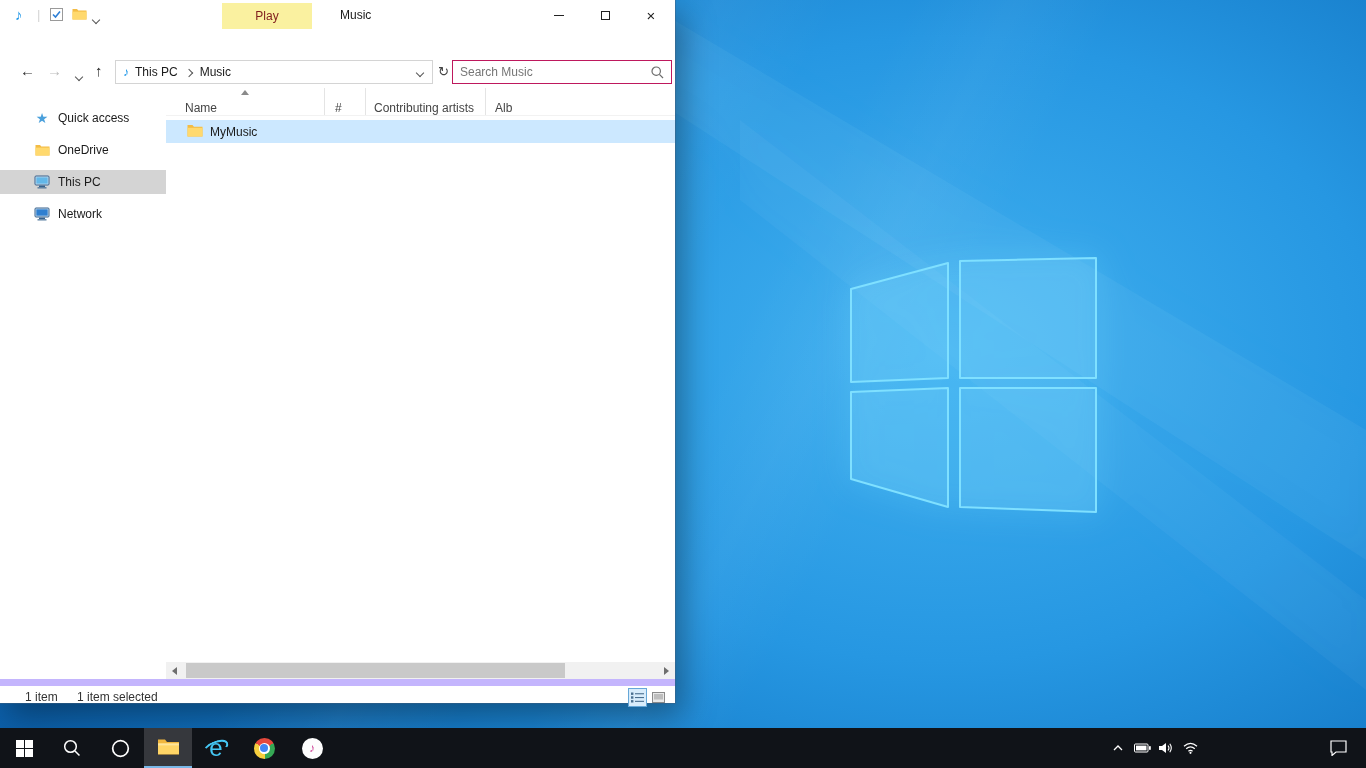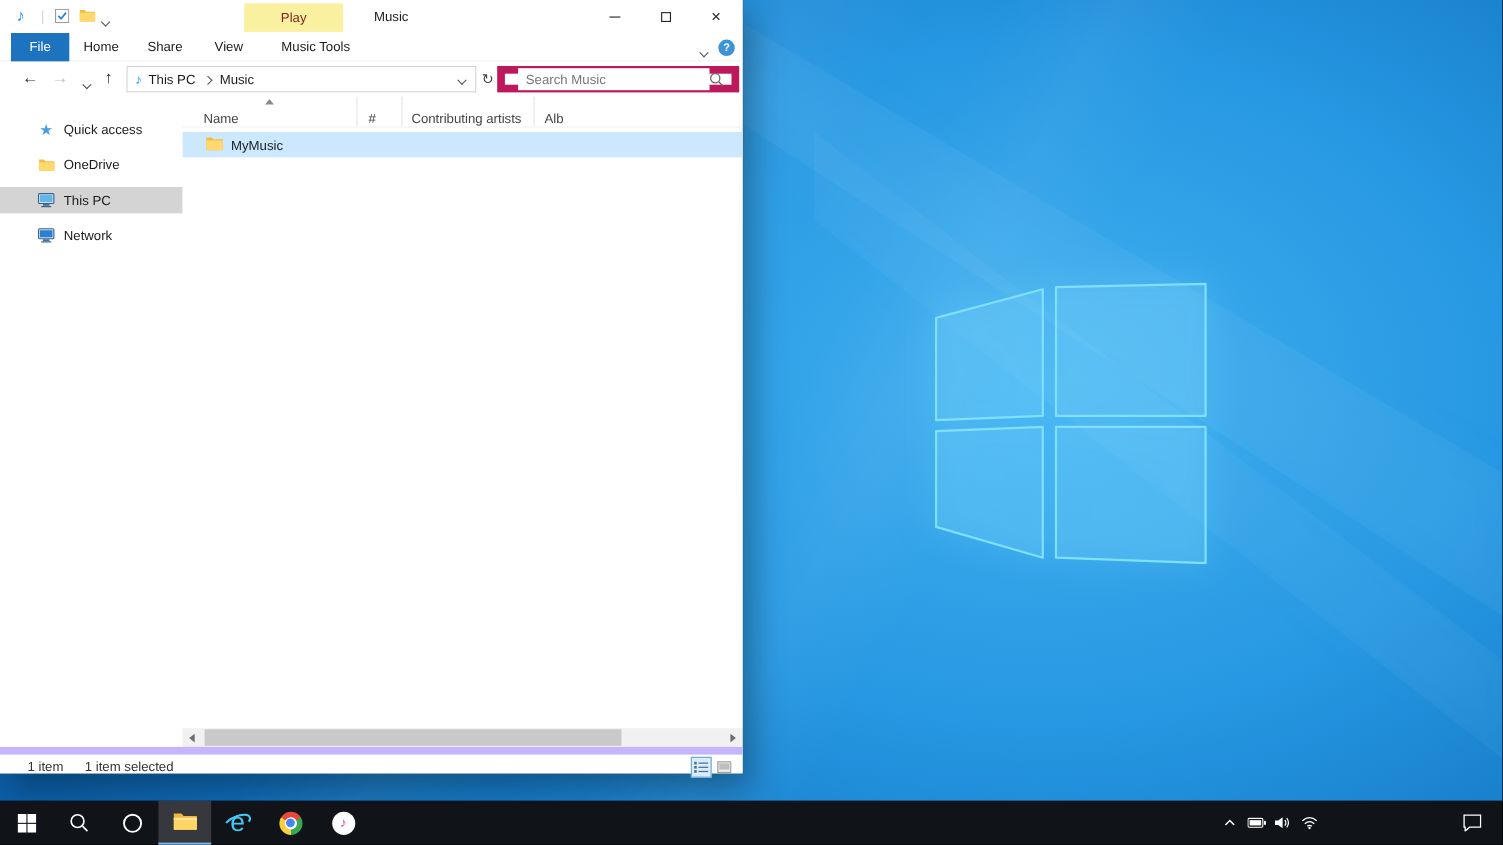--- a/index.html
+++ b/index.html
@@ -54,21 +54,21 @@
   .addrrow { position:absolute; left:0; top:56px; width:100%; height:32px; background:#fff; }
   .nav-arrow { position:absolute; top:6px; font-size:15px; color:#2b2b2b; }
   .nav-arrow.disabled { color:#bcbcbc; }
   .addr-chev { position:absolute; left:76px; top:13px; }
   .addr-box { position:absolute; left:115px; top:4px; width:318px; height:24px; border:1px solid #d4d4d4; background:#fff; display:flex; align-items:center; }
   .addr-note { color:#1c96e8; font-size:12px; margin:0 6px 0 7px; }
   .crumb { color:#1a1a1a; }
   .crumb-sep { margin:0 8px; }
   .addr-drop { margin-left:auto; padding-right:9px; }
   .refresh-btn { position:absolute; left:436px; top:4px; width:15px; height:24px; text-align:center; line-height:24px; color:#444; font-size:13px; }
-  .search-box { position:absolute; left:452px; top:4px; width:220px; height:24px; border:7px solid #be185d; background:#fff; display:flex; align-items:center;padding-left:12px; }
+  .search-box { position:absolute; left:452px; top:4px; width:220px; height:24px; border:1px solid #be185d; background:#fff; display:flex; align-items:center; }
   .search-input { border:none; outline:none; flex:1; height:20px; padding-left:7px; font-size:12px; font-family:inherit; color:#333; }
   .search-input::placeholder { color:#767676; opacity:1; }
   .search-mag { margin-right:7px; display:flex; }
 
   
   .navpane { position:absolute; left:0; top:88px; width:166px; height:574px; background:#fff; padding-top:18px; }
   .nav-item { height:24px; display:flex; align-items:center; padding-left:34px; margin-bottom:8px; }
   .nav-item.selected { background:#d4d4d4; }
   .nav-ico { width:16px; height:16px; display:flex; align-items:center; justify-content:center; }
   .nav-label { margin-left:8px; }
@@ -165,29 +165,20 @@
         </div>
       <div class="wc-btn">
           <span class="glyph-max"></span>
         </div>
       <div class="wc-btn">
           <span class="glyph-close">×</span>
         </div>
     </div>
   </div>
 
-  <div class="tabrow">
-    <div class="tab tab-file">File</div>
-    <div class="tab tab-std">Home</div>
-    <div class="tab tab-std">Share</div>
-    <div class="tab tab-std">View</div>
-    <div class="tab tab-ctx">Music Tools</div>
-    <span class="ribbon-collapse"><span class="chev-down"></span></span>
-    <span class="help-btn">?</span>
-  </div>
 
   <div class="addrrow">
     <span class="nav-arrow" style="left:20px;">←</span>
     <span class="nav-arrow disabled" style="left:47px;">→</span>
     <span class="addr-chev"><span class="chev-down"></span></span>
     <span class="nav-arrow" style="left:95px;">↑</span>
 
     <div class="addr-box">
       <span class="addr-note">♪</span>
       <span class="crumb">This PC</span>

